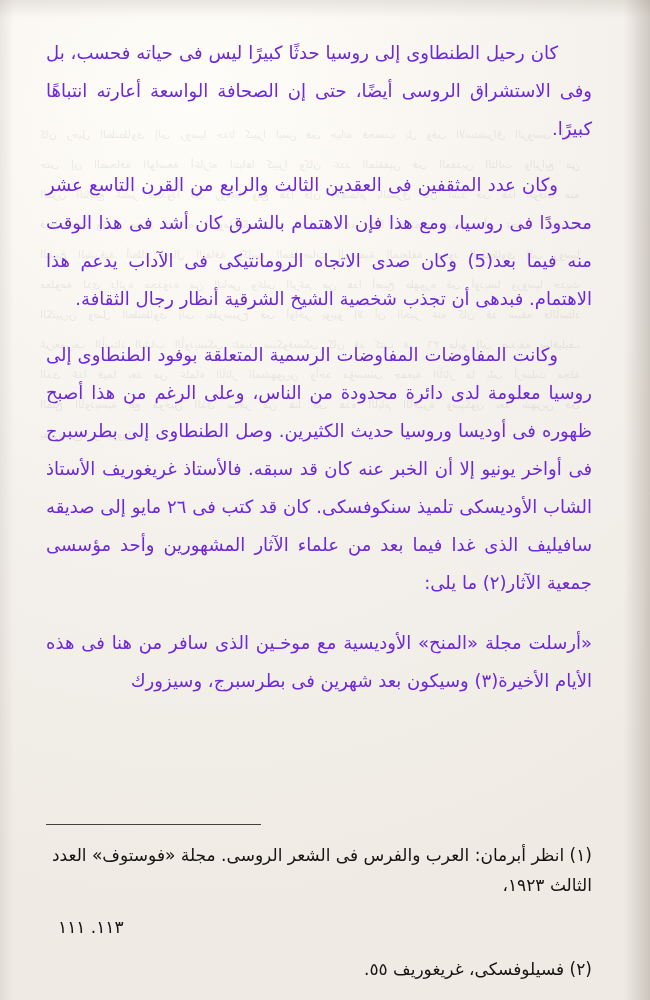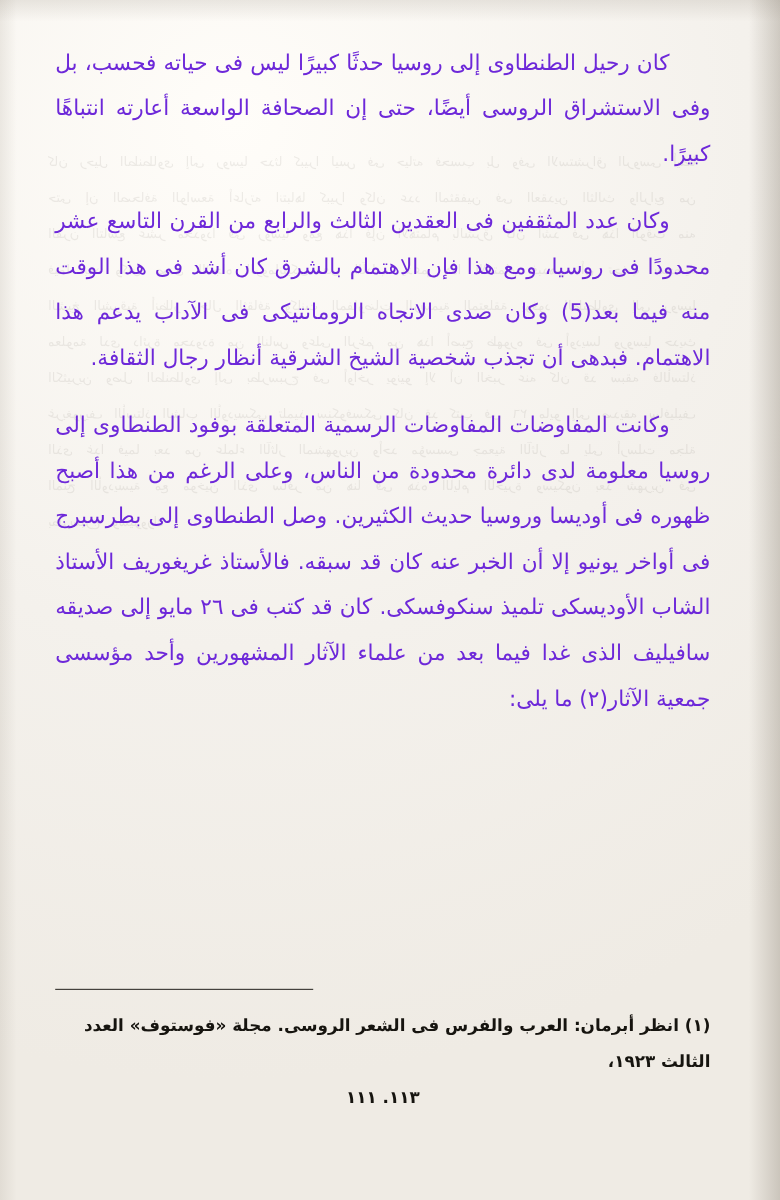--- a/index.html
+++ b/index.html
@@ -91,56 +91,57 @@
     height: 1px;
     background: #26231f;
     opacity: 0.85;
   }
   .footnotes {
     position: absolute;
     left: 0;
     right: 0;
     top: 806px;
     color: #16140f;
-    font-size: 14px;
+    font-size: 17px;
     line-height: 30px;
     text-align: right;
-    font-weight: bold;
   }
   .footnotes .fn {
     margin: 0 0 0 0;
   }
   .footnotes .fn-cont {
-    text-align: center;
-    margin: 0;
+    text-align: left;
+    margin: 12px;
     letter-spacing: 1px;
   }
 </style>
 </head>
 <body>
 
 <div class="page">
   <div class="paper-tone"></div>
   <div class="bleed">كان رحيل الطنطاوى إلى روسيا حدثا كبيرا ليس فى حياته فحسب بل وفى الاستشراق الروسى أيضا حتى إن الصحافة الواسعة أعارته انتباها كبيرا وكان عدد المثقفين فى العقدين الثالث والرابع من القرن التاسع عشر محدودا فى روسيا ومع هذا فإن الاهتمام بالشرق كان أشد فى هذا الوقت منه فيما بعد وكان صدى الاتجاه الرومانتيكى فى الآداب يدعم هذا الاهتمام فبدهى أن تجذب شخصية الشيخ الشرقية أنظار رجال الثقافة وكانت المفاوضات الرسمية المتعلقة بوفود الطنطاوى إلى روسيا معلومة لدى دائرة محدودة من الناس وعلى الرغم من هذا أصبح ظهوره فى أوديسا وروسيا حديث الكثيرين وصل الطنطاوى إلى بطرسبرج فى أواخر يونيو إلا أن الخبر عنه كان قد سبقه فالأستاذ غريغوريف الأستاذ الشاب الأوديسكى تلميذ سنكوفسكى كان قد كتب فى ٢٦ مايو إلى صديقه سافيليف الذى غدا فيما بعد من علماء الآثار المشهورين وأحد مؤسسى جمعية الآثار ما يلى أرسلت مجلة المنح الأوديسية مع موخين الذى سافر من هنا فى هذه الأيام الأخيرة وسيكون بعد شهرين فى بطرسبرج وسيزورك</div>
 
   <div class="content">
 
     <div class="body-text">
       <p>كان رحيل الطنطاوى إلى روسيا حدثًا كبيرًا ليس فى حياته فحسب، بل وفى الاستشراق الروسى أيضًا، حتى إن الصحافة الواسعة أعارته انتباهًا كبيرًا.</p>
       <div class="para-gap"></div>
       <p>وكان عدد المثقفين فى العقدين الثالث والرابع من القرن التاسع عشر محدودًا فى روسيا، ومع هذا فإن الاهتمام بالشرق كان أشد فى هذا الوقت منه فيما بعد(5) وكان صدى الاتجاه الرومانتيكى فى الآداب يدعم هذا الاهتمام. فبدهى أن تجذب شخصية الشيخ الشرقية أنظار رجال الثقافة.</p>
       <div class="para-gap"></div>
       <p>وكانت المفاوضات المفاوضات الرسمية المتعلقة بوفود الطنطاوى إلى روسيا معلومة لدى دائرة محدودة من الناس، وعلى الرغم من هذا أصبح ظهوره فى أوديسا وروسيا حديث الكثيرين. وصل الطنطاوى إلى بطرسبرج فى أواخر يونيو إلا أن الخبر عنه كان قد سبقه. فالأستاذ غريغوريف الأستاذ الشاب الأوديسكى تلميذ سنكوفسكى. كان قد كتب فى ٢٦ مايو إلى صديقه سافيليف الذى غدا فيما بعد من علماء الآثار المشهورين وأحد مؤسسى جمعية الآثار(٢) ما يلى:</p>
+      <p class="quote">«أرسلت مجلة «المنح» الأوديسية مع موخـين الذى سافر من هنا فى هذه الأيام الأخيرة(٣) وسيكون بعد شهرين فى بطرسبرج، وسيزورك</p>
     </div>
 
     <div class="footnote-rule"></div>
 
     <div class="footnotes">
       <p class="fn">(١) انظر أبرمان: العرب والفرس فى الشعر الروسى. مجلة «فوستوف» العدد الثالث ١٩٢٣،</p>
       <p class="fn-cont">١١٣. ١١١</p>
+      <p class="fn">(٢) فسيلوفسكى، غريغوريف ٥٥.</p>
     </div>
 
   </div>
 
   <div class="top-shadow"></div>
   <div class="edge-shadow"></div>
   <div class="edge-shadow-left"></div>
 </div>
 
 </body></html>

